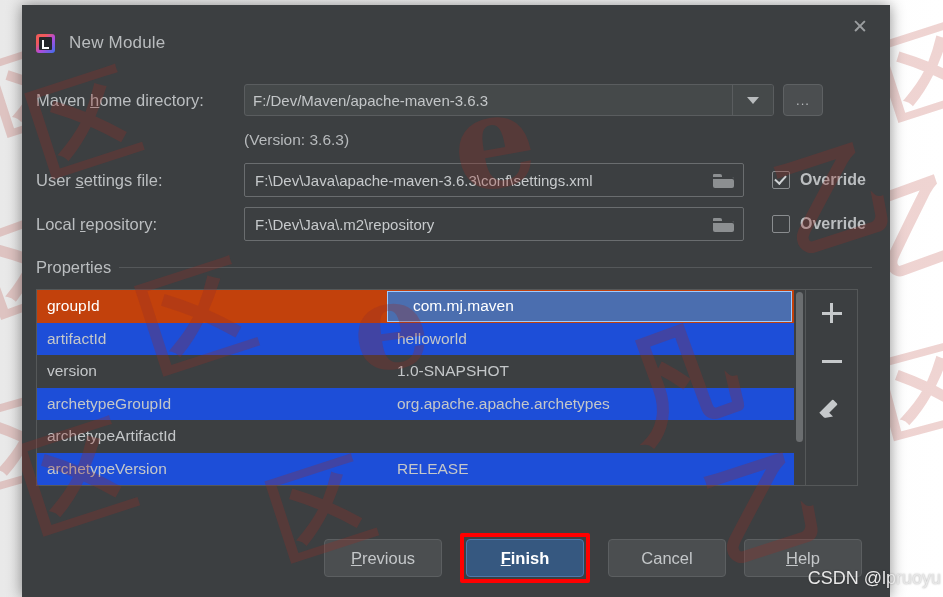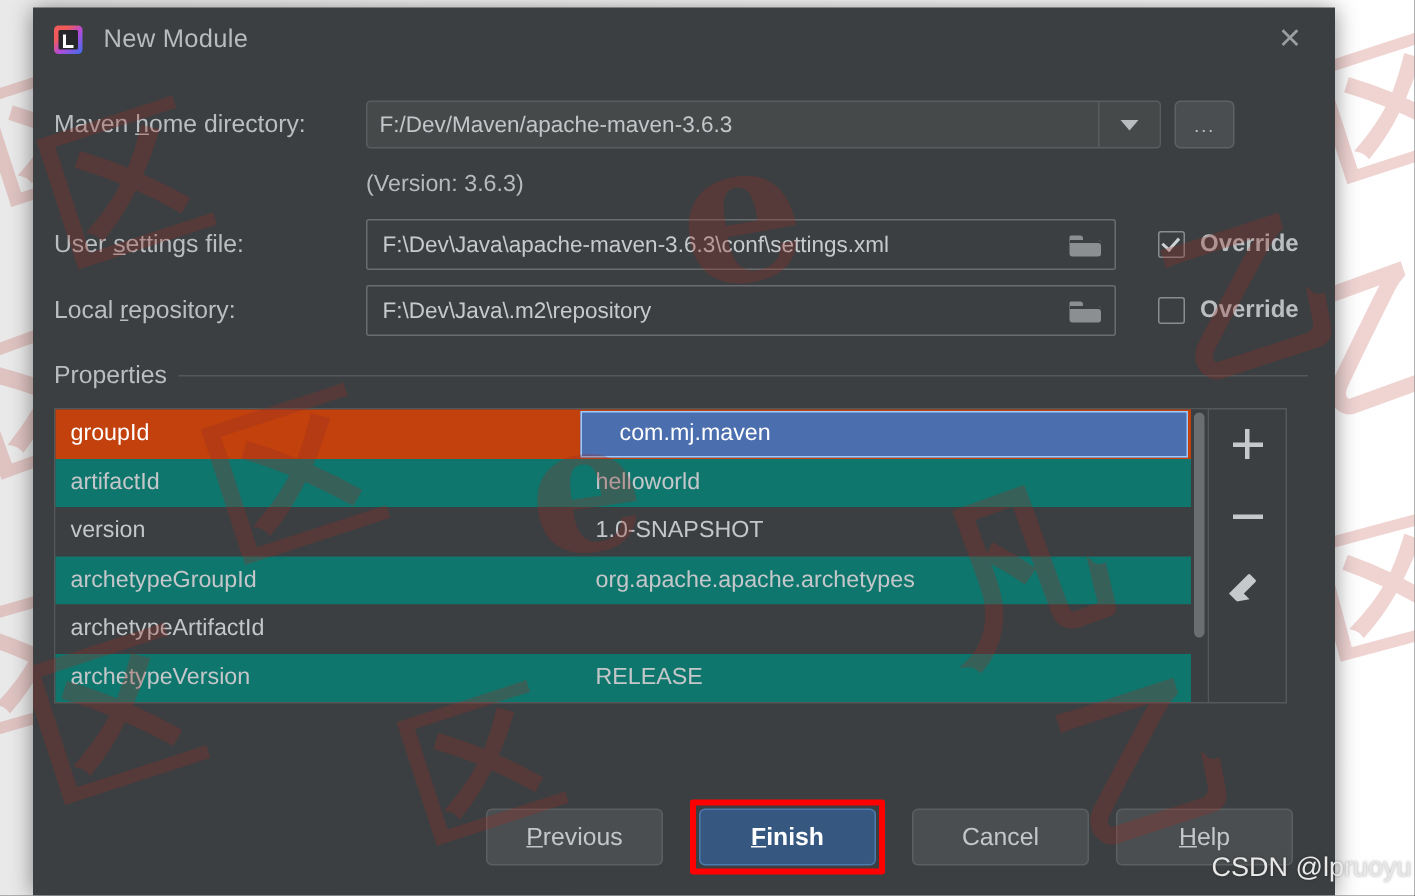--- a/index.html
+++ b/index.html
@@ -59,21 +59,21 @@
     user-select: none;
     white-space: nowrap;
   }
 
   
   #titlebar {
     position: relative;
     height: 42px;
     display: flex;
     align-items: center;
-    padding: 0 0 0 14px;
+    padding: 17px 0 0 14px;
     z-index: 5;
   }
   #app-icon {
     width: 19px;
     height: 19px;
     border-radius: 3px;
     background:
       linear-gradient(135deg, #f05a5a 0%, #f05a5a 28%, #b44bd8 55%, #3b6ff0 100%);
     position: relative;
     flex: none;
@@ -315,21 +315,21 @@
     flex: 1;
     min-width: 0;
   }
   .prop-row {
     display: flex;
     height: 32.5px;
     align-items: stretch;
     cursor: pointer;
   }
   .prop-row.odd  { background: #3c3f41; }
-  .prop-row.even { background: #0f766e; justify-content: flex-end; }
+  .prop-row.even { background: #1d4ed8; justify-content: flex-end; }
   .prop-row.selected { background: #c2410c; }
   .prop-key, .prop-val {
     display: flex;
     align-items: center;
     font-size: 15.5px;
     color: #c4c7c9;
     padding-left: 10px;
     box-sizing: border-box;
     overflow: hidden;
     white-space: nowrap;

